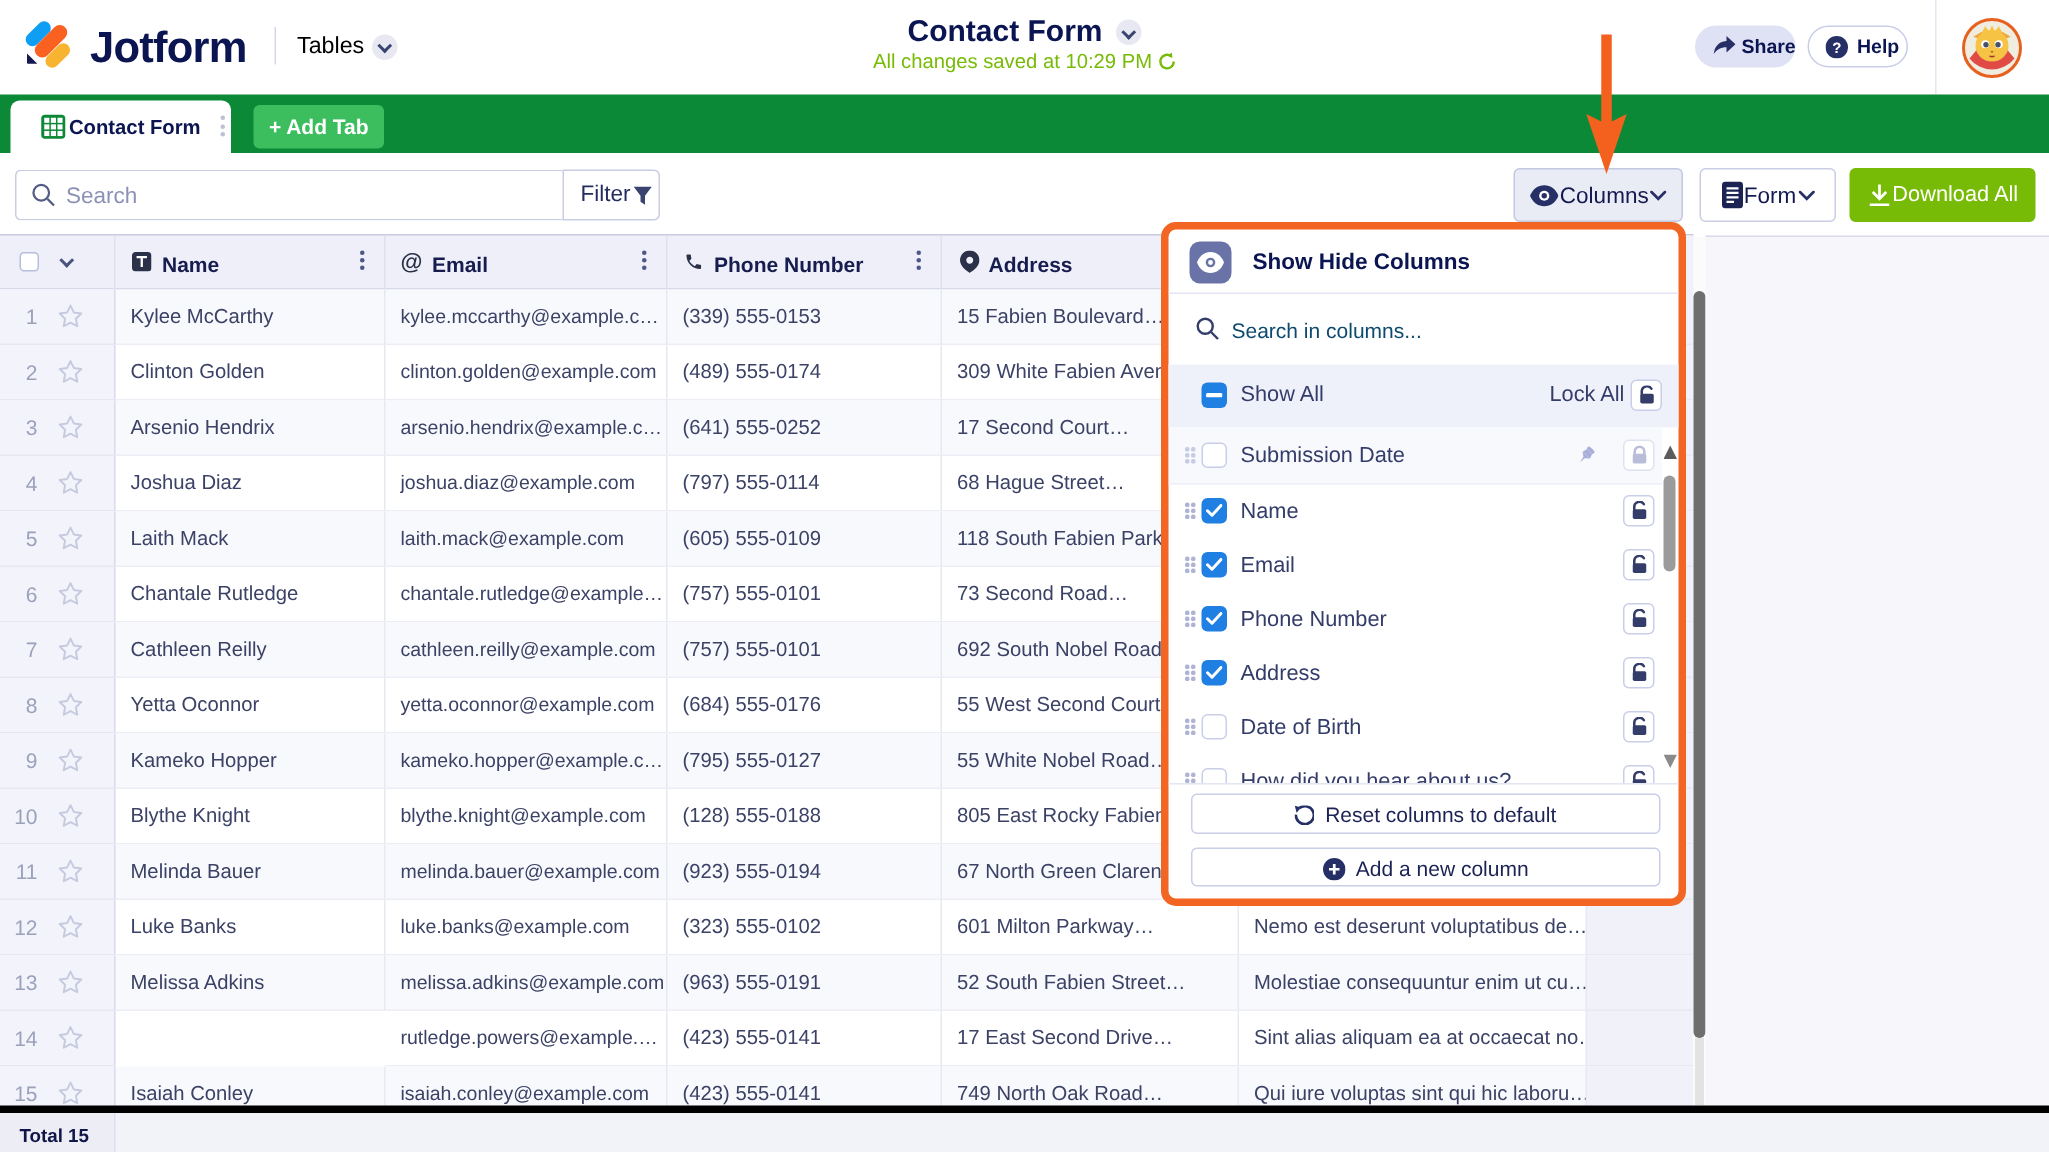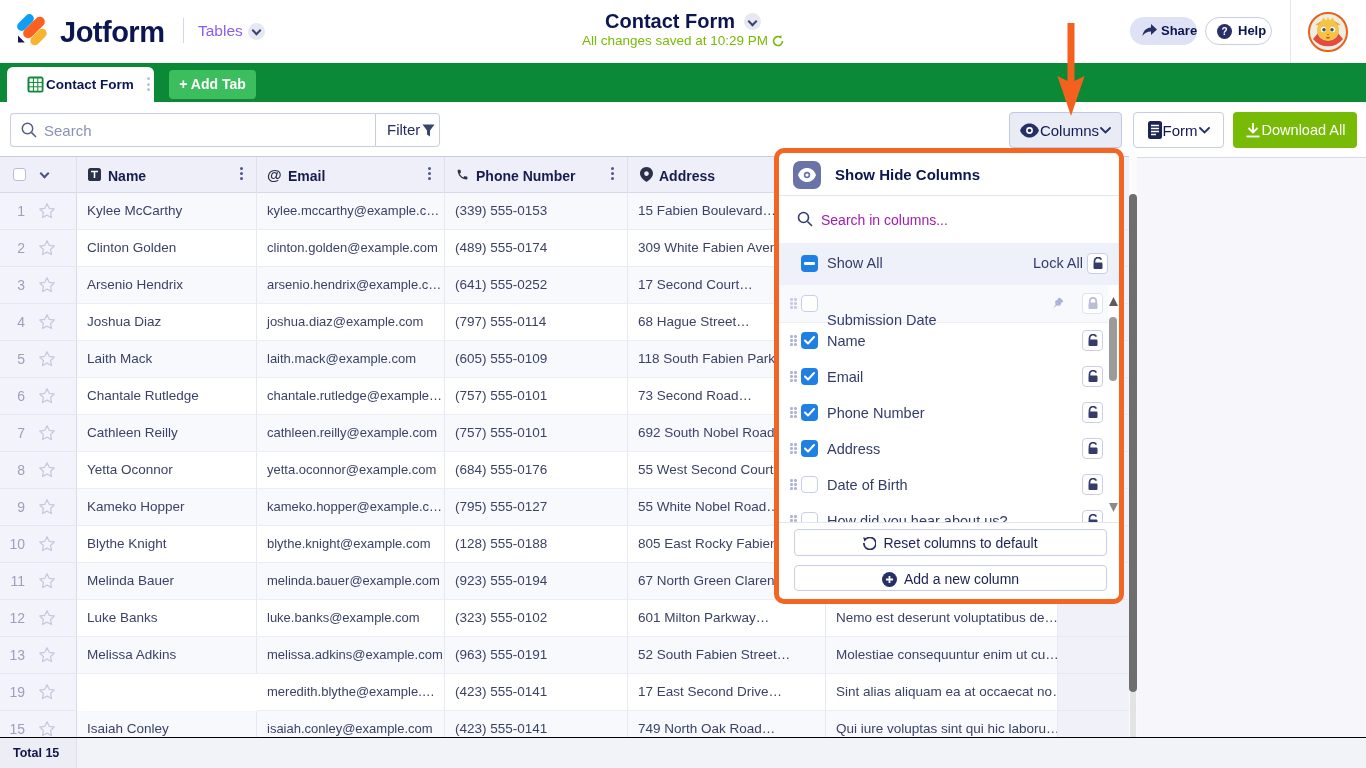--- a/index.html
+++ b/index.html
@@ -4,21 +4,21 @@
 <style>
 * { margin:0; padding:0; box-sizing:border-box; }
 html,body { width:1366px; height:768px; overflow:hidden; background:#fff;
   font-family:"Liberation Sans", sans-serif; }
 #stage { position:relative; width:1366px; height:768px;text-decoration:underline; }
 
 
 #topbar { position:absolute; left:0; top:0; width:1366px; height:63px; background:#fff; }
 #wordmark { position:absolute; left:60px; top:16px; font-size:29px; font-weight:bold; color:#0A1551; letter-spacing:-0.5px; }
 #topdiv1 { position:absolute; left:183px; top:18px; width:1px; height:25px; background:#D4D7E5; }
-#tableslbl { position:absolute; left:198px; top:22px; font-size:15.5px; font-weight:500; color:#8b5cf6; }
+#tableslbl { position:absolute; left:198px; top:22px; font-size:15.5px; font-weight:500; color:#000000; }
 .chevcirc { position:absolute; width:17px; height:17px; border-radius:50%; background:#E7E8F1; }
 .chev { position:absolute; width:7px; height:7px; border-left:2px solid #3A4470; border-bottom:2px solid #3A4470; transform:rotate(-45deg); }
 #title { position:absolute; left:483px; top:10px; width:400px; font-size:20px; font-weight:bold; color:#0A1551; display:flex; align-items:center; justify-content:center; gap:9px; }
 #saved { position:absolute; left:483px; top:33px; width:400px; font-size:13.5px; color:#78BB07; display:flex; align-items:center; justify-content:center; }
 #sharebtn { position:absolute; left:1130px; top:17px; width:67px; height:28px; background:#DFE2F4; border-radius:14px; color:#0A1551; font-size:13px; font-weight:bold; line-height:28px; }
 #helpbtn { position:absolute; left:1205px; top:17px; width:67px; height:28px; background:#fff; border:1px solid #C9CEE8; border-radius:14px; color:#0A1551; font-size:13px; font-weight:bold; line-height:26px; }
 #topdiv2 { position:absolute; left:1290px; top:0px; width:1px; height:63px; background:#E3E5F0; }
 
 
 #greenbar { position:absolute; left:0; top:63px; width:1366px; height:39px; background:#0C8937; }
@@ -56,31 +56,31 @@
 .rnum { position:absolute; left:0; top:0; width:25px; text-align:right; font-size:14px; color:#9BA1BB; line-height:36px; }
 .star { position:absolute; left:38px; top:9px; }
 
 
 #rightarea { position:absolute; left:1137px; top:157px; width:229px; height:580px; background:#F6F6FB; border-top:1px solid #D8DAE9; }
 #vscroll { position:absolute; left:1129px; top:158px; width:8px; height:579px; background:#FBFBFC; }
 #vthumb { position:absolute; left:0; top:36px; width:8px; height:498px; background:#6E6E6E; border-radius:4px; }
 #vtrackbot { position:absolute; left:1px; top:534px; width:6px; height:45px; background:#E3E3E4; }
 
 
-#footer { position:absolute; left:0; top:737px; width:1366px; height:31px; background:#F2F2F9; border-top:1px solid #000000; }
+#footer { position:absolute; left:0; top:737px; width:1366px; height:31px; background:#F2F2F9; border-top:5px solid #000000; }
 #footl { position:absolute; left:0; top:0; width:77px; height:30px; background:#ECEDF5; border-right:1px solid #DEE0EC; }
 #total { position:absolute; left:13px; top:8px; font-size:12.5px; font-weight:bold; color:#111648; }
 
 
 #popup { position:absolute; left:774px; top:148px; width:350px; height:456px; background:#fff; border:5px solid #F26522; border-radius:10px; z-index:20; }
 #pophead { position:absolute; left:0; top:0; width:340px; height:43px; border-bottom:1px solid #E3E5F0; }
 #popicon { position:absolute; left:14px; top:8px; width:28px; height:28px; background:#6A73A8; border-radius:7px; }
 #poptitle { position:absolute; left:56px; top:13px; font-size:15px; font-weight:bold; color:#0A1551; }
 #popsearch { position:absolute; left:0; top:43px; width:340px; height:47px; }
-#popsearchph { position:absolute; left:42px; top:16px; font-size:14px; color:#a21caf; }
+#popsearchph { position:absolute; left:42px; top:16px; font-size:14px; color:#0c4a6e; }
 #showall { position:absolute; left:0; top:90px; width:340px; height:42px; background:#EFF1FA; }
 .plabel { position:absolute; left:48px; font-size:14.5px; color:#343C6A; }
 .pcheck { position:absolute; left:22px; width:17px; height:17px; border-radius:4px; }
 .pcheck.on { background:#1F7FE3; }
 .pcheck.off { background:#fff; border:1px solid #C9CEE8; }
 .lockbtn { position:absolute; width:21px; height:21px; background:#fff; border:1px solid #C9CEE8; border-radius:4px; }
 #popbtns { position:absolute; left:0; top:369px; width:340px; height:77px; border-top:1px solid #E3E5F0; }
 .popbtn { position:absolute; left:15px; width:313px; height:27px; border:1px solid #C9CEE8; border-radius:4px; background:#fff; text-align:center; font-size:14px; font-weight:normal; color:#1B2254; line-height:26px; }
 </style>
 </head>
@@ -437,26 +437,26 @@
         </div>
   <div class="cell c1">Melissa Adkins</div>
   <div class="cell c2">melissa.adkins@example.com</div>
   <div class="cell c3">(963) 555-0191</div>
   <div class="cell c4">52 South Fabien Street…</div>
   <div class="cell c5">Molestiae consequuntur enim ut cu…</div>
   <div class="cell c6"></div>
 </div>
 <div class="row">
   <div class="cell c0" style="padding-left:0;">
-          <div class="rnum">19</div>
-          <svg class="star" width="18" height="18" viewBox="0 0 18 18">
-            <path d="M9 1.7 L11.2 6.3 16.2 7 12.6 10.5 13.5 15.5 9 13.1 4.5 15.5 5.4 10.5 1.8 7 6.8 6.3 Z" fill="none" stroke="#C6CADF" stroke-width="1.3" stroke-linejoin="round"></path>
-          </svg>
-        </div>
-  <div class="cell c2">meredith.blythe@example.…</div>
+          <div class="rnum">14</div>
+          <svg class="star" width="18" height="18" viewBox="0 0 18 18">
+            <path d="M9 1.7 L11.2 6.3 16.2 7 12.6 10.5 13.5 15.5 9 13.1 4.5 15.5 5.4 10.5 1.8 7 6.8 6.3 Z" fill="none" stroke="#C6CADF" stroke-width="1.3" stroke-linejoin="round"></path>
+          </svg>
+        </div>
+  <div class="cell c2">rutledge.powers@example.…</div>
   <div class="cell c3">(423) 555-0141</div>
   <div class="cell c4">17 East Second Drive…</div>
   <div class="cell c5">Sint alias aliquam ea at occaecat no…</div>
   <div class="cell c6"></div>
 </div>
 <div class="row odd">
   <div class="cell c0" style="padding-left:0;">
           <div class="rnum">15</div>
           <svg class="star" width="18" height="18" viewBox="0 0 18 18">
             <path d="M9 1.7 L11.2 6.3 16.2 7 12.6 10.5 13.5 15.5 9 13.1 4.5 15.5 5.4 10.5 1.8 7 6.8 6.3 Z" fill="none" stroke="#C6CADF" stroke-width="1.3" stroke-linejoin="round"></path>
@@ -519,21 +519,21 @@
         <div style="position:absolute;left:0;top:0px;width:329px;height:38px;background:#F8F9FD;border-bottom:1px solid #EDEEF6;"></div>
         <div style="position:absolute;left:11px;top:13px;width:8px;height:12px;">
           <i style="position:absolute;left:0px;top:0px;width:2.5px;height:2.5px;border-radius:50%;background:#C7CBE2;"></i>
           <i style="position:absolute;left:4px;top:0px;width:2.5px;height:2.5px;border-radius:50%;background:#C7CBE2;"></i>
           <i style="position:absolute;left:0px;top:4px;width:2.5px;height:2.5px;border-radius:50%;background:#C7CBE2;"></i>
           <i style="position:absolute;left:4px;top:4px;width:2.5px;height:2.5px;border-radius:50%;background:#C7CBE2;"></i>
           <i style="position:absolute;left:0px;top:8px;width:2.5px;height:2.5px;border-radius:50%;background:#C7CBE2;"></i>
           <i style="position:absolute;left:4px;top:8px;width:2.5px;height:2.5px;border-radius:50%;background:#C7CBE2;"></i>
         </div>
         <div class="pcheck off" style="top:10px;"></div>
-        <div class="plabel" style="top:11px;margin-top:16px;">Submission Date</div>
+        <div class="plabel" style="top:11px;">Submission Date</div>
         <svg style="position:absolute;left:271px;top:12px;" width="14" height="14" viewBox="0 0 14 14">
           <g transform="rotate(42 7 7)" fill="#A9AFD9">
             <rect x="4.1" y="0.5" width="5.8" height="2.6" rx="1.2"></rect>
             <path d="M4.6 3.1 H9.4 L10.4 6.2 H3.6 Z"></path>
             <path d="M3.6 6.2 H10.4 L7.6 8.4 L7 12.8 L6.4 8.4 Z"></path>
           </g>
         </svg>
         <div class="lockbtn" style="left:303px;top:8px;border-color:#DFE2F0;">
           <svg style="position:absolute;left:4px;top:3px;" width="12" height="13" viewBox="0 0 12 13">
             <path d="M2.8 5.5 V4 a3.2 3.2 0 0 1 6.4 0 V5.5" fill="none" stroke="#B9BDD8" stroke-width="1.7" stroke-linecap="round"></path>

